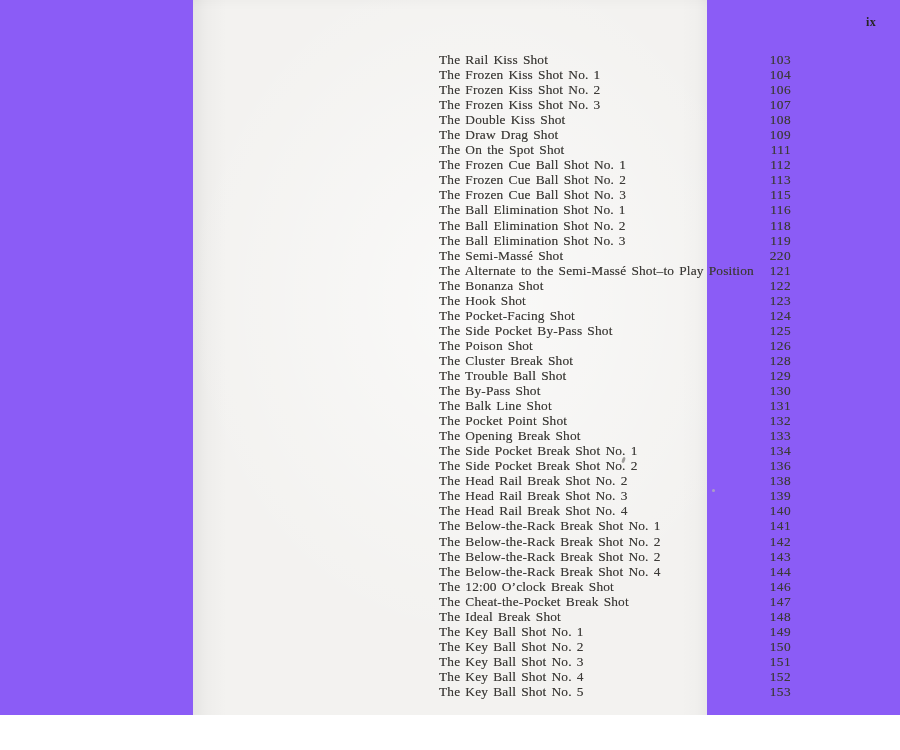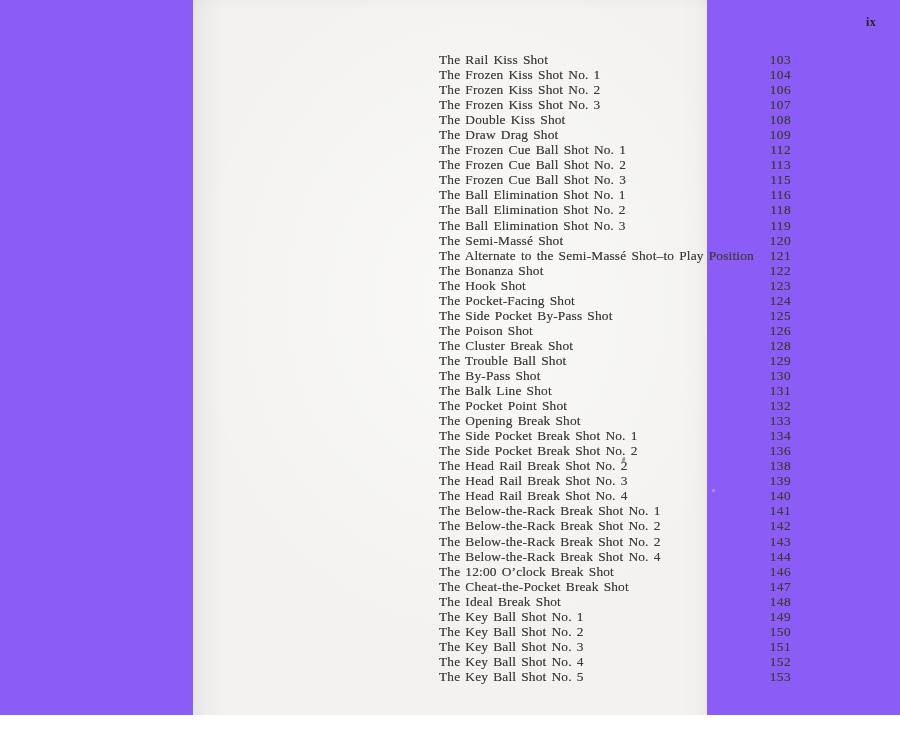--- a/index.html
+++ b/index.html
@@ -114,20 +114,24 @@
         </div>
         <div class="row">
           <span class="t">The Double Kiss Shot</span>
           <span class="p">108</span>
         </div>
         <div class="row">
           <span class="t">The Draw Drag Shot</span>
           <span class="p">109</span>
         </div>
         <div class="row">
+          <span class="t">The On the Spot Shot</span>
+          <span class="p">111</span>
+        </div>
+        <div class="row">
           <span class="t">The Frozen Cue Ball Shot No. 1</span>
           <span class="p">112</span>
         </div>
         <div class="row">
           <span class="t">The Frozen Cue Ball Shot No. 2</span>
           <span class="p">113</span>
         </div>
         <div class="row">
           <span class="t">The Frozen Cue Ball Shot No. 3</span>
           <span class="p">115</span>
@@ -139,21 +143,21 @@
         <div class="row">
           <span class="t">The Ball Elimination Shot No. 2</span>
           <span class="p">118</span>
         </div>
         <div class="row">
           <span class="t">The Ball Elimination Shot No. 3</span>
           <span class="p">119</span>
         </div>
         <div class="row">
           <span class="t">The Semi-Massé Shot</span>
-          <span class="p">120</span>
+          <span class="p">220</span>
         </div>
         <div class="row">
           <span class="t">The Alternate to the Semi-Massé Shot–to Play Position</span>
           <span class="p">121</span>
         </div>
         <div class="row">
           <span class="t">The Bonanza Shot</span>
           <span class="p">122</span>
         </div>
         <div class="row">

